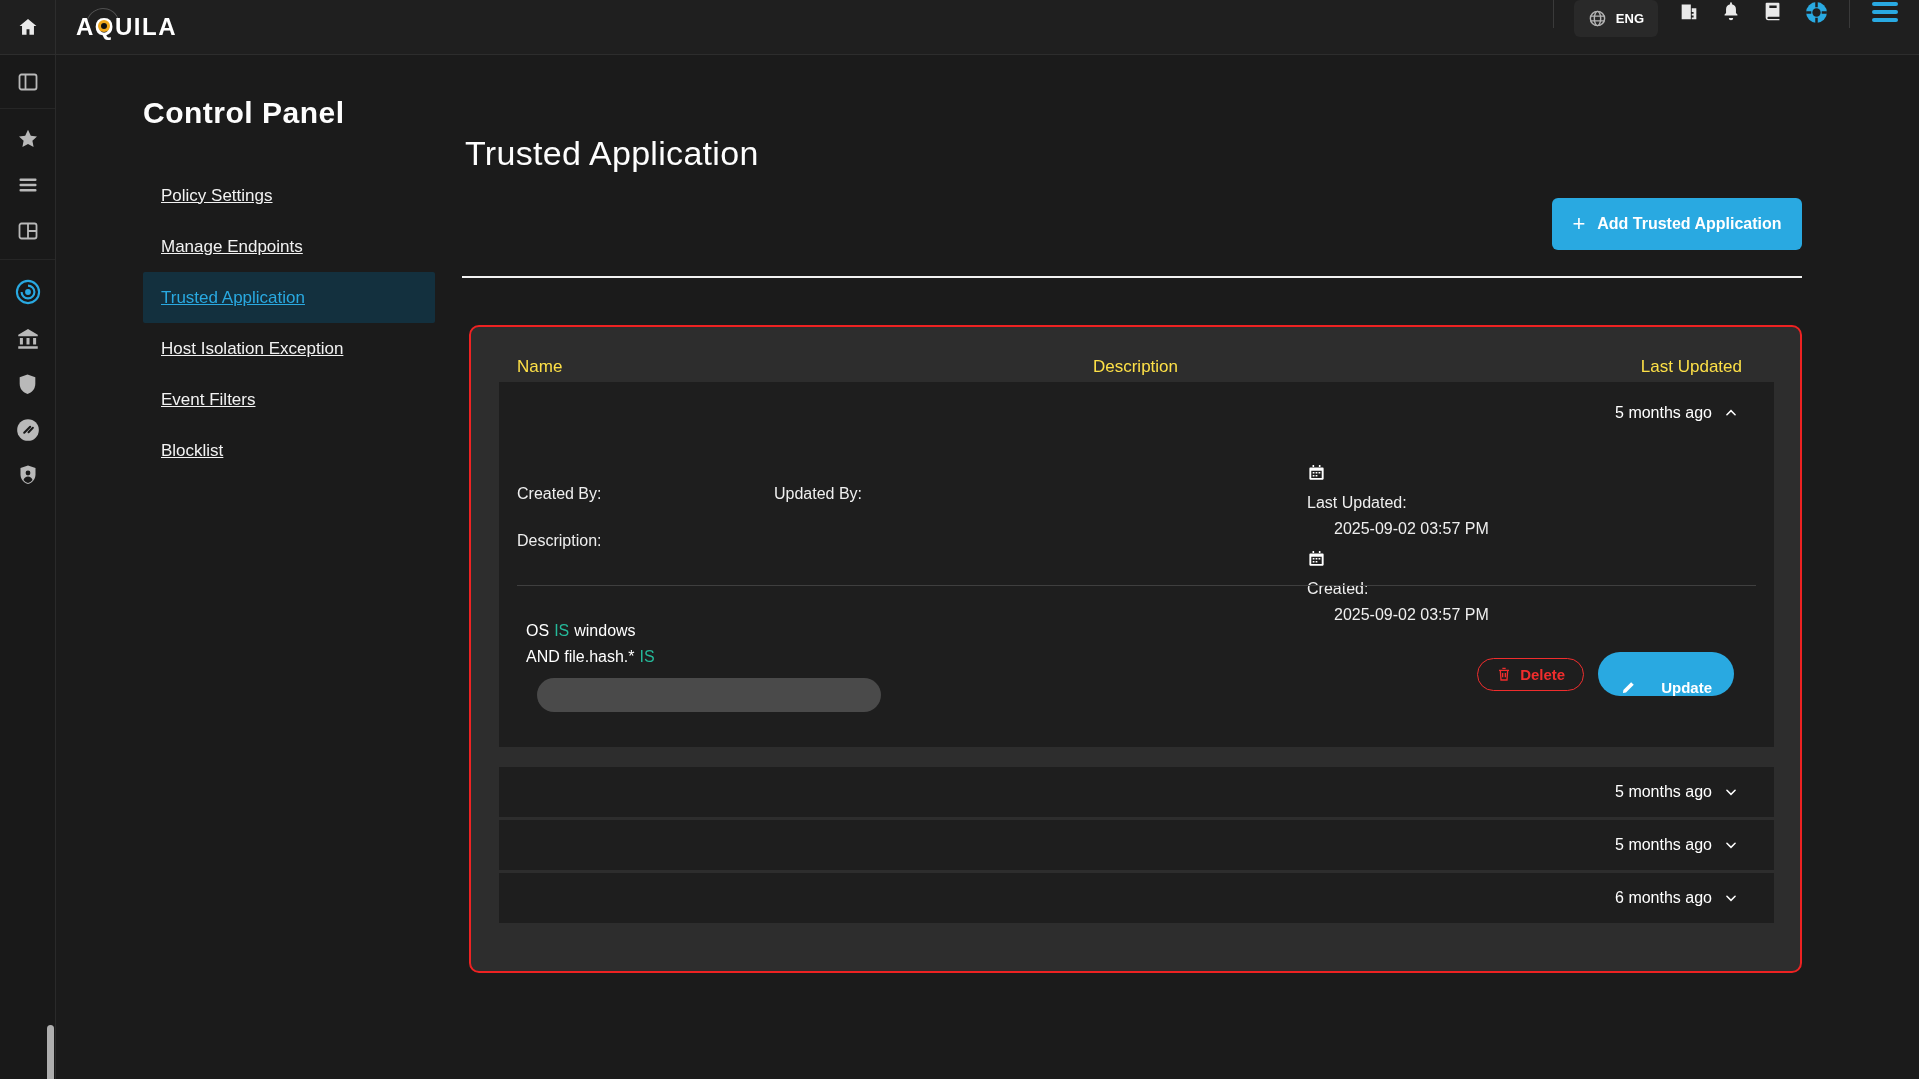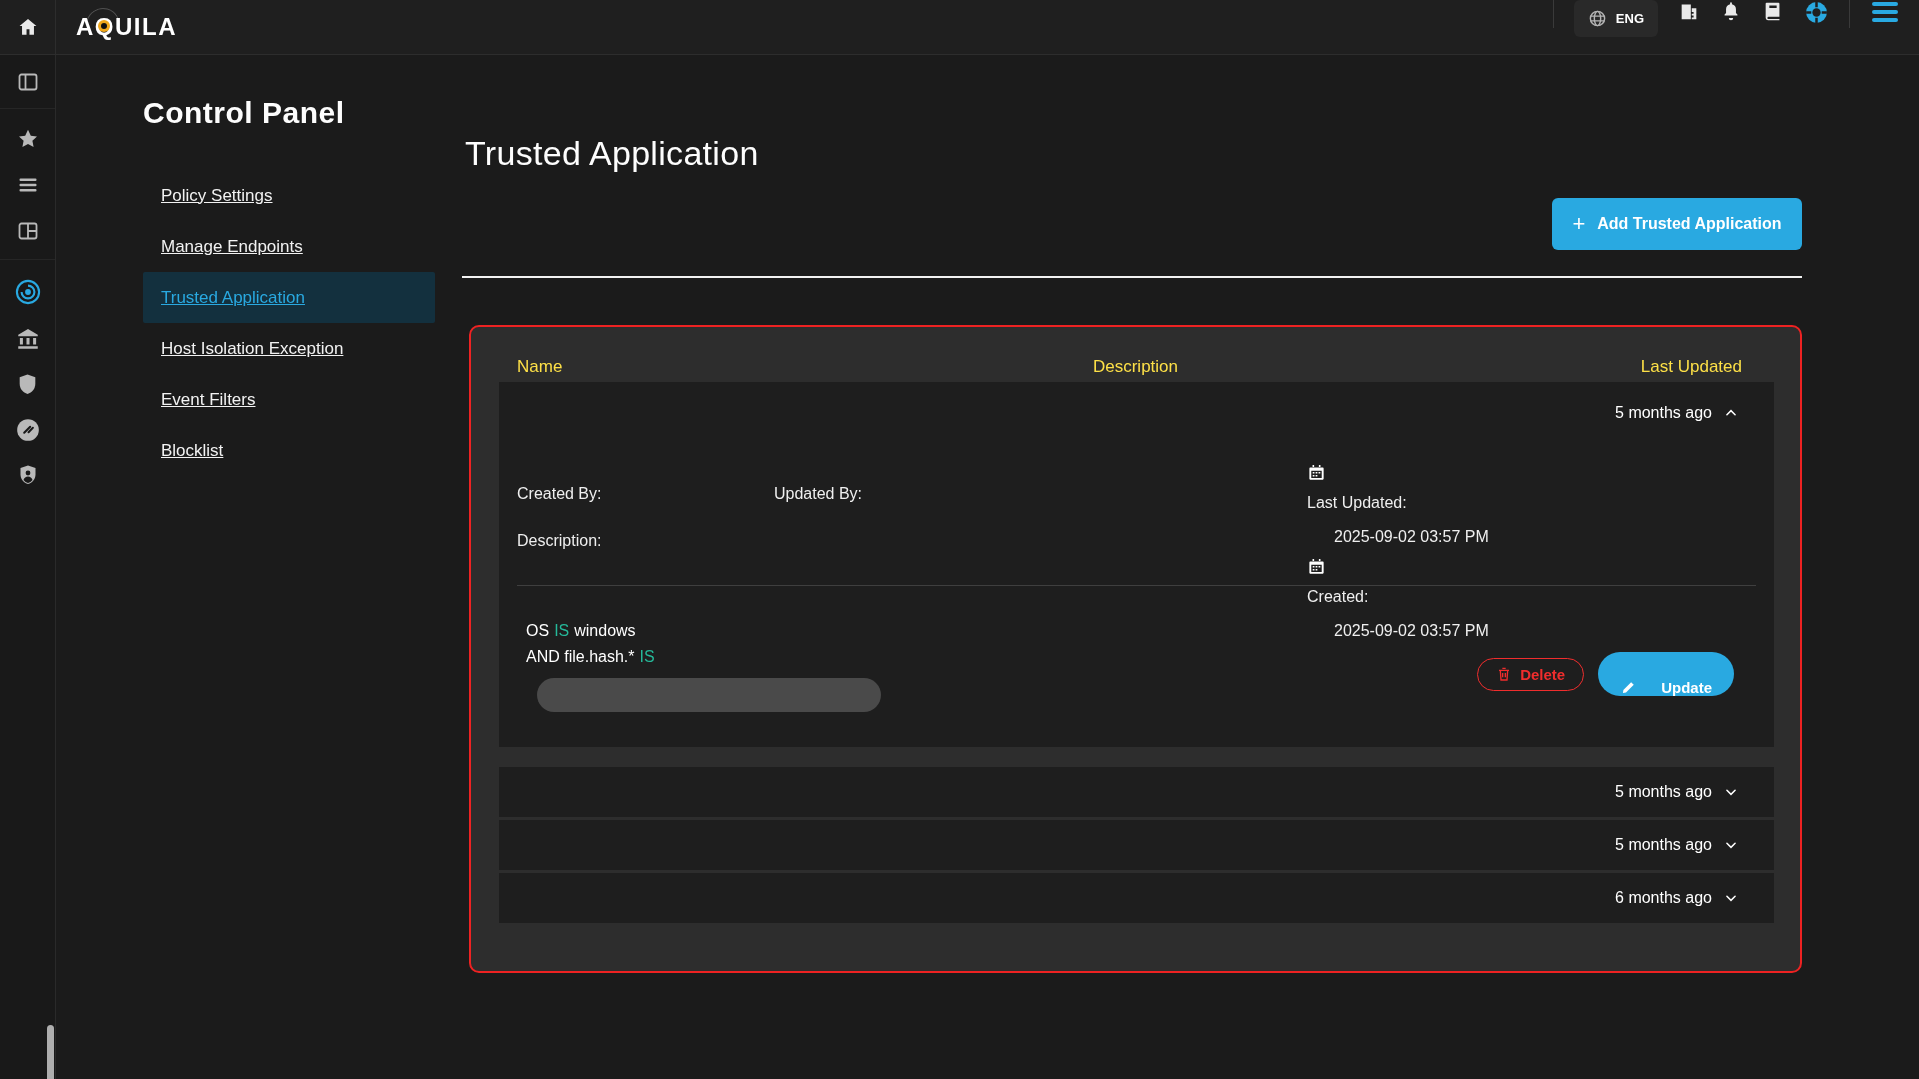--- a/index.html
+++ b/index.html
@@ -121,21 +121,21 @@
   .card-toprow {
     position: absolute; right: 36px; top: 22px;
     display: flex; align-items: center; gap: 12px; cursor: pointer;
     font-size: 16px; color: #fff;
   }
   .chev { width: 14px; height: 14px; color: #fff; display: block; }
   .meta-label { position: absolute; font-size: 16px; color: #efefef; }
   .dates { position: absolute; left: 808px; top: 80px; font-size: 16px; color: #efefef; }
   .date-row { display: flex; align-items: flex-start; gap: 12px; margin-bottom: 5px; flex-direction: column; }
   .cal { width: 19px; height: 19px; color: #fff; display: block; margin-top: 1px; }
-  .date-val { margin: 16px 0 10px 27px; }
+  .date-val { margin: 8px 0 10px 27px; }
   .card-sep { position: absolute; left: 18px; right: 18px; top: 203px; height: 1px; background: #3f3f3f; }
   .conds { position: absolute; left: 27px; top: 236px; font-size: 16px; line-height: 26px; color: #fff; }
   .op { color: var(--teal); margin: 0 5px; }
   .pill-input {
     position: absolute; left: 38px; top: 296px; width: 344px; height: 34px;
     background: #4a4a4a; border: none; border-radius: 17px; cursor: text;
   }
   .actions { position: absolute; right: 40px; top: 270px; display: flex; align-items: center; gap: 14px; }
   .btn-delete {
     height: 33px; padding: 0 18px; border-radius: 20px;

